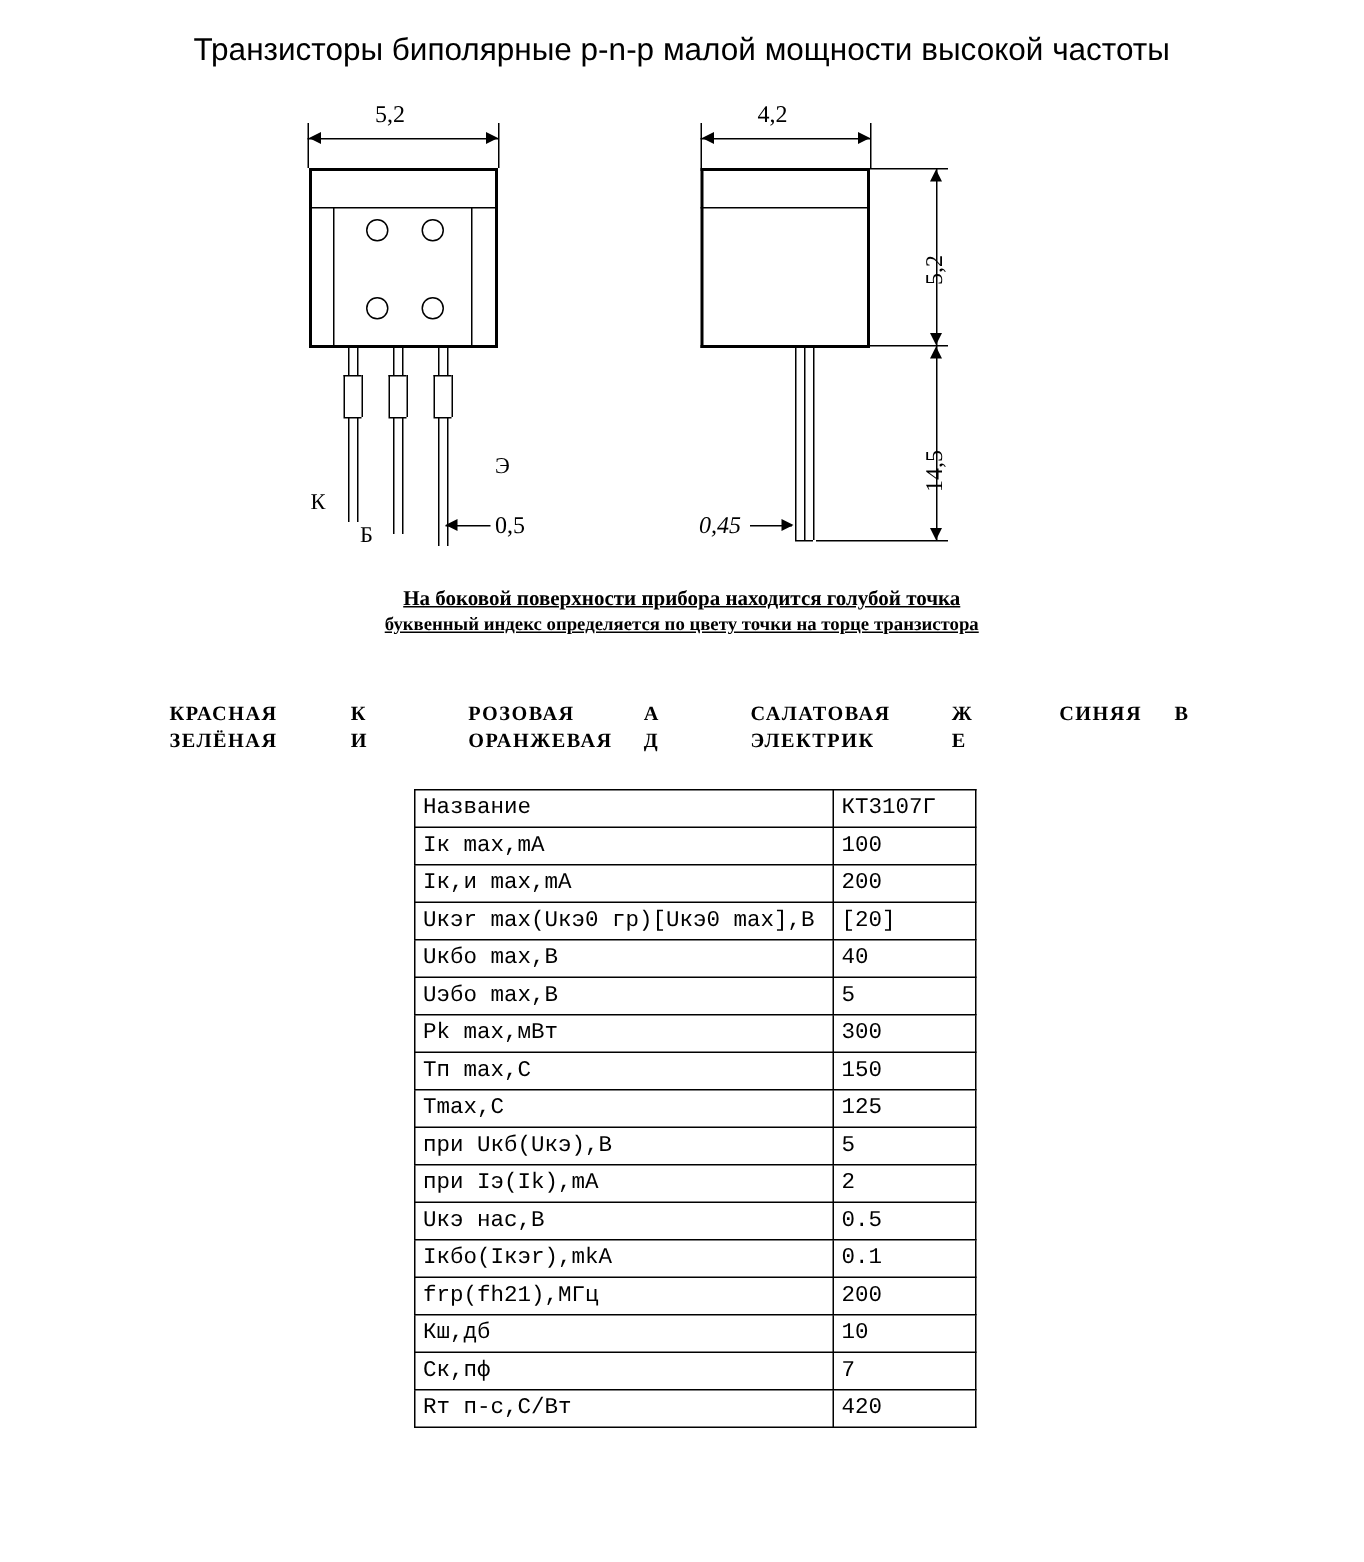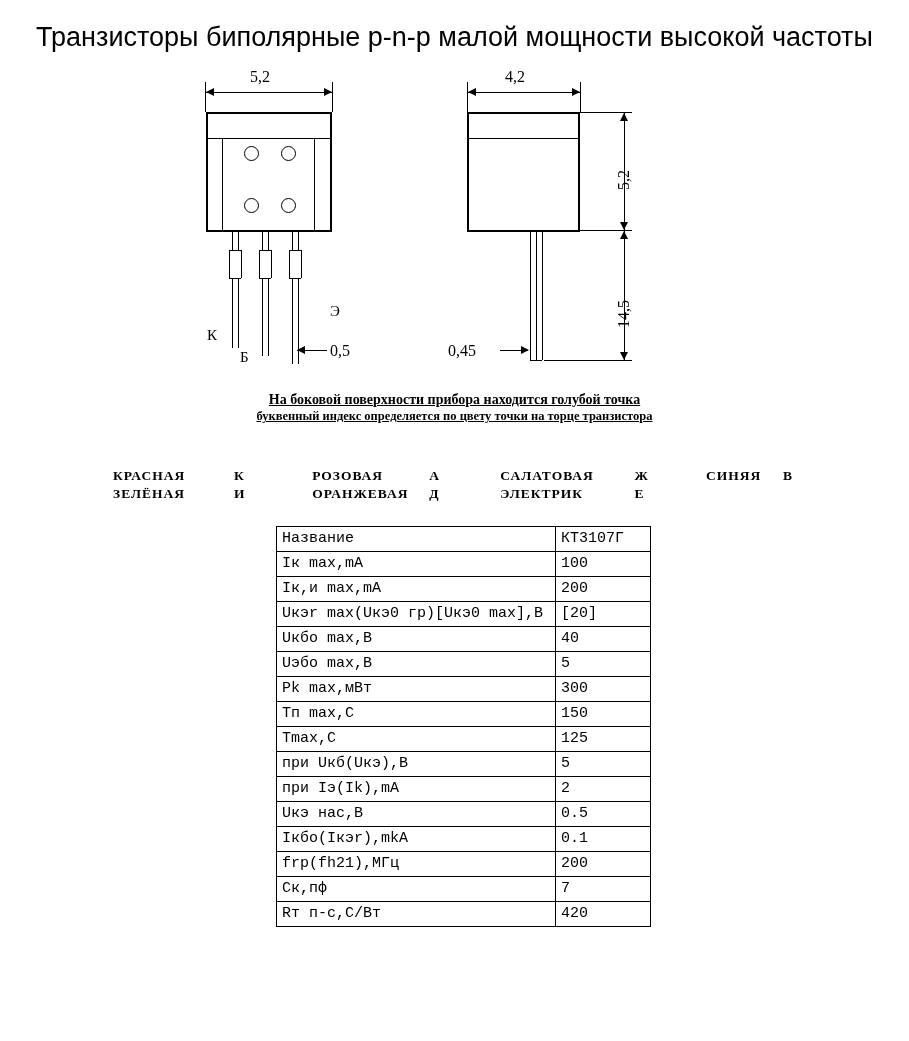--- a/index.html
+++ b/index.html
@@ -14,21 +14,21 @@
     font-family: "Liberation Sans", sans-serif;
     color: #000;
     overflow: hidden;
   }
   .page-title {
     position: absolute;
     top: 22px;
     left: 0;
     width: 909px;
     text-align: center;
-    font-size: 27px;
+    font-size: 21px;
     font-family: "Liberation Sans", sans-serif;
     color: #000;
     white-space: nowrap;
   }
 
   
   .drawing {
     position: absolute;
     top: 60px;
     left: 0;
@@ -224,21 +224,21 @@
   <div class="arrow-d" style="left:620px; top:162px;"></div>
   <div class="ln vl" style="left:624px; top:170px; height:130px;"></div>
   <div class="arrow-u" style="left:620px; top:171px;"></div>
   <div class="arrow-d" style="left:620px; top:292px;"></div>
 
   <div class="dimtext vert" style="left:615px; top:130px;">5,2</div>
   <div class="dimtext vert" style="left:615px; top:268px;">14,5</div>
 
   <div class="ln hl" style="left:500px; top:290px; width:28px;"></div>
   <div class="arrow-r" style="left:521px; top:286px;"></div>
-  <div class="dimtext" style="left:448px; top:282px;">0,45</div>
+  <div class="dimtext" style="left:466px; top:282px;font-style:italic;">0,45</div>
 </div>
 
 <div class="note note1">На боковой поверхности прибора находится голубой точка</div>
 <div class="note note2">буквенный индекс определяется по цвету точки на торце транзистора</div>
 
 <div class="legend">
   <table>
     <tbody>
         <tr>
       <td class="c0">КРАСНАЯ</td>
@@ -317,20 +317,24 @@
         </tr>
         <tr>
           <td class="name">Iкбо(Iкэr),mkA</td>
           <td class="val">0.1</td>
         </tr>
         <tr>
           <td class="name">frp(fh21),МГц</td>
           <td class="val">200</td>
         </tr>
         <tr>
+          <td class="name">Кш,дб</td>
+          <td class="val">10</td>
+        </tr>
+        <tr>
           <td class="name">Ск,пф</td>
           <td class="val">7</td>
         </tr>
         <tr>
           <td class="name">Rт п-с,С/Вт</td>
           <td class="val">420</td>
         </tr>
       </tbody>
   </table>
 </div>

